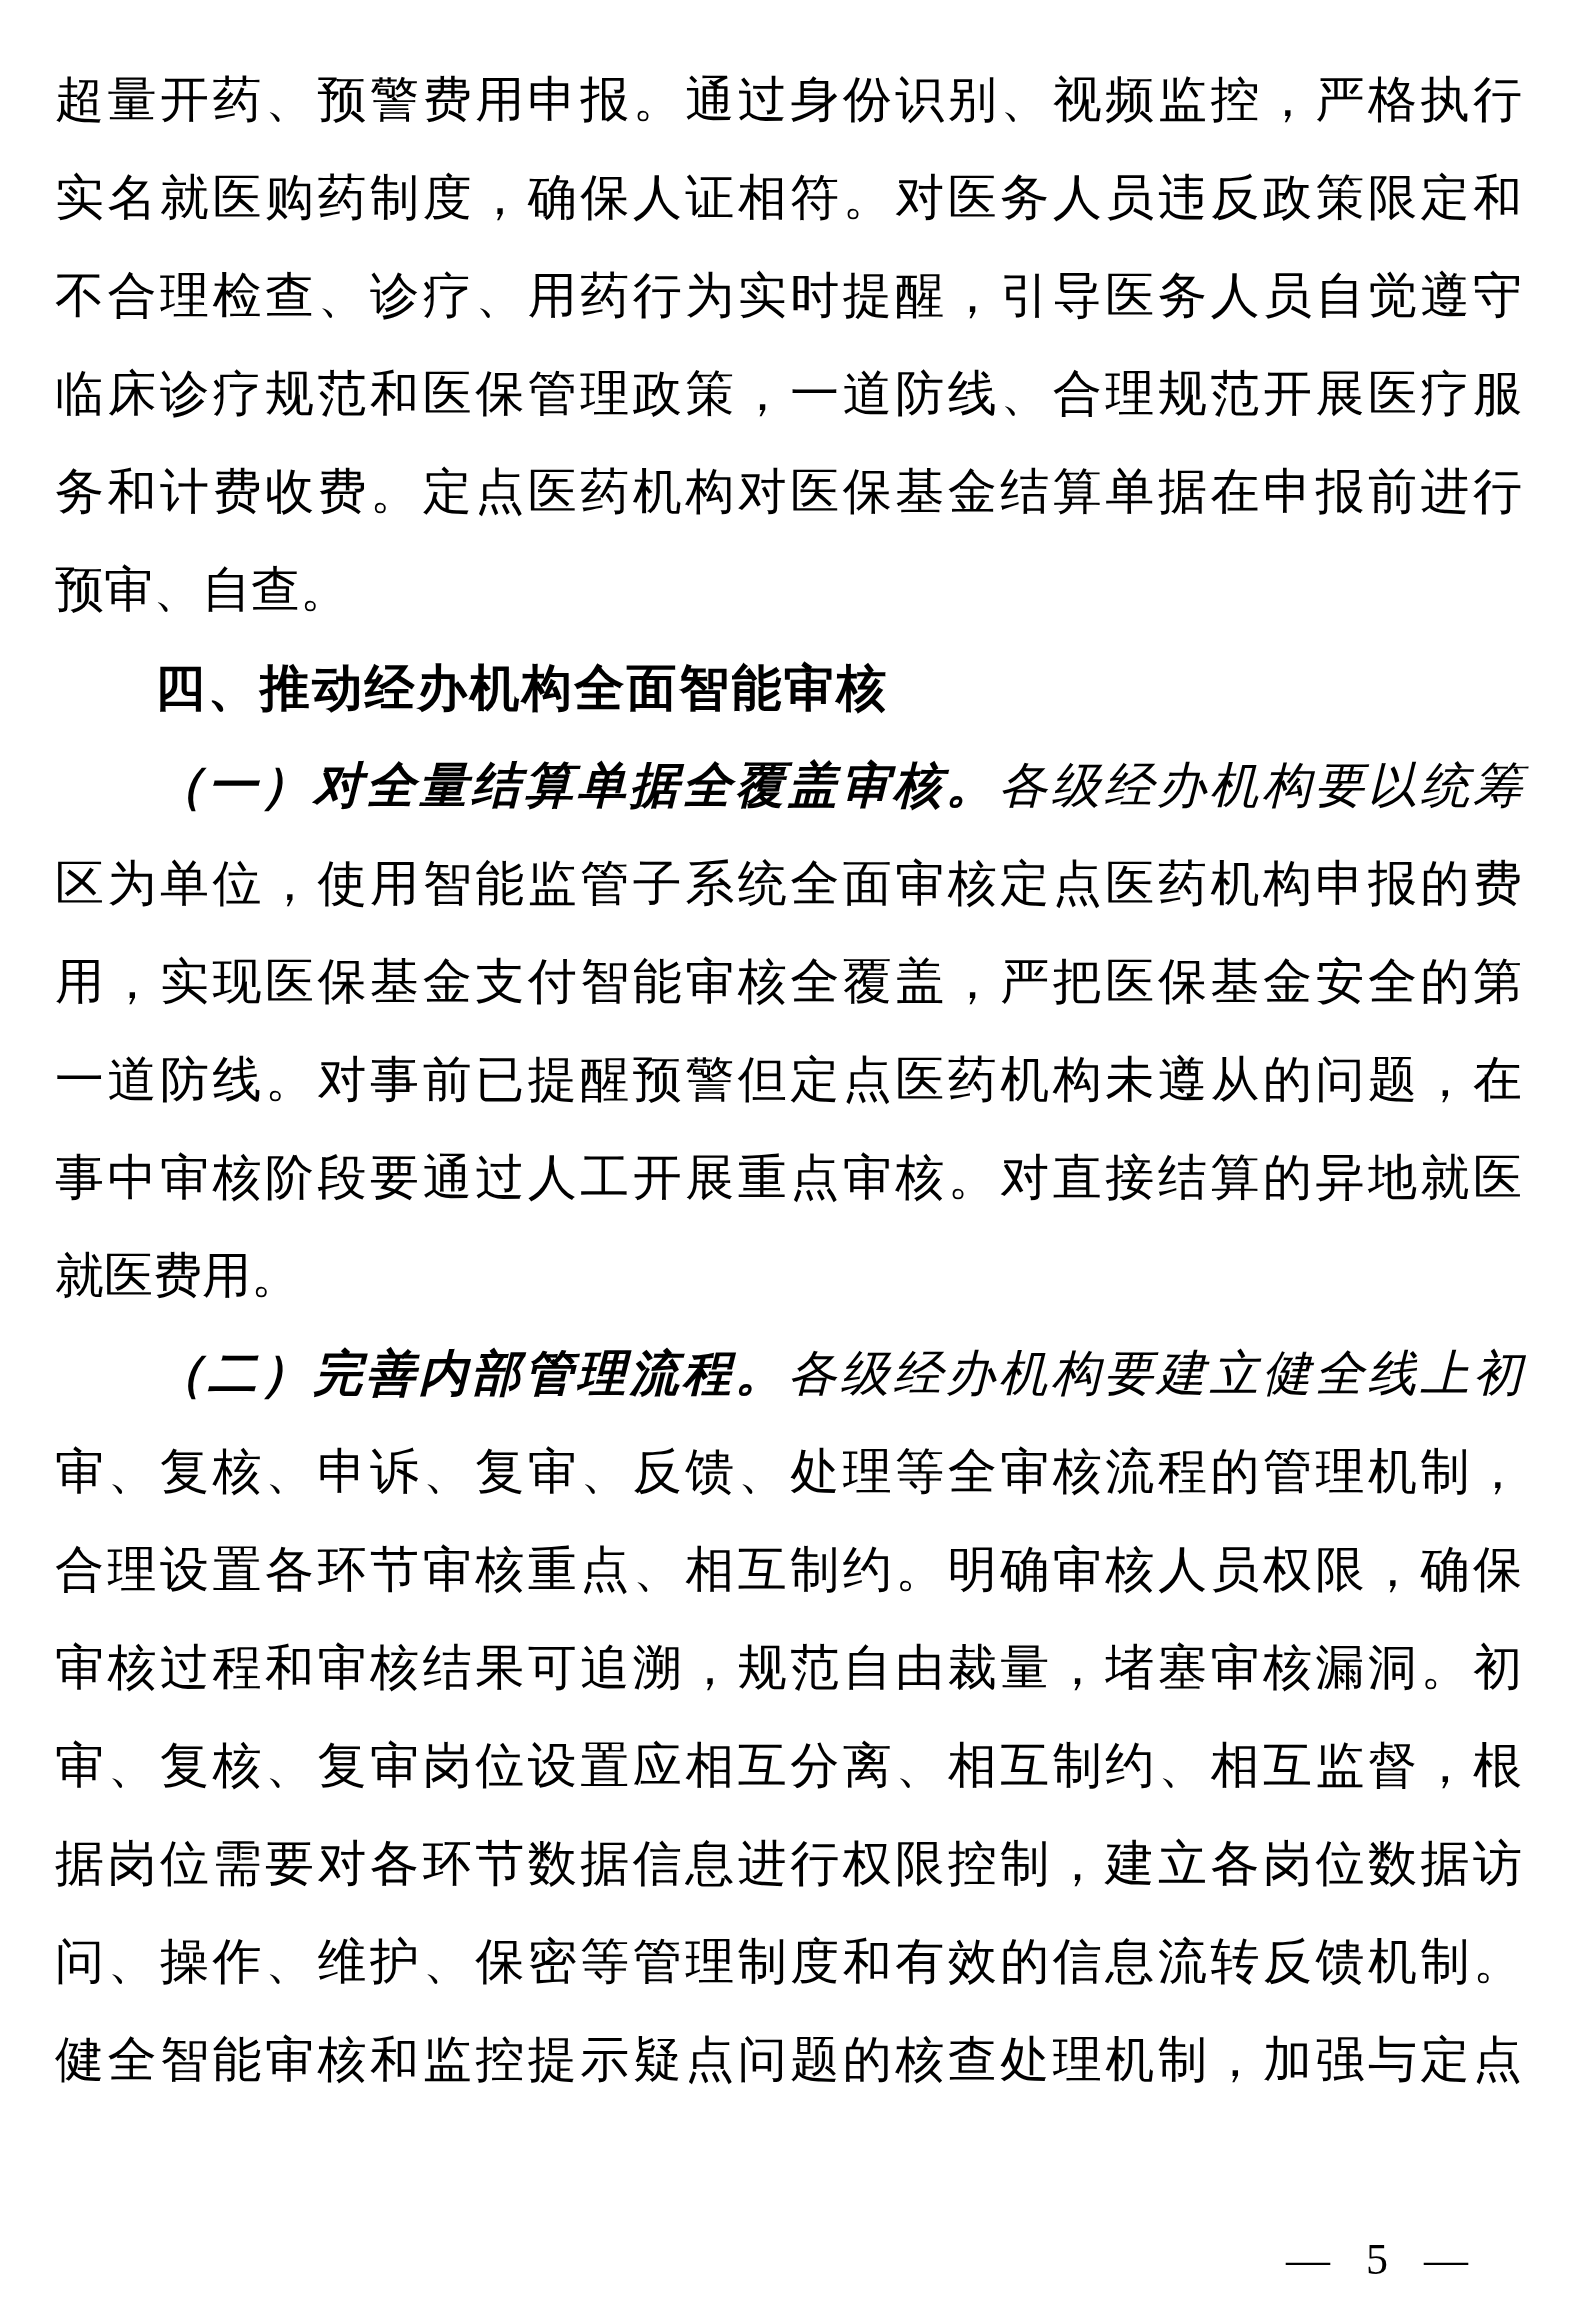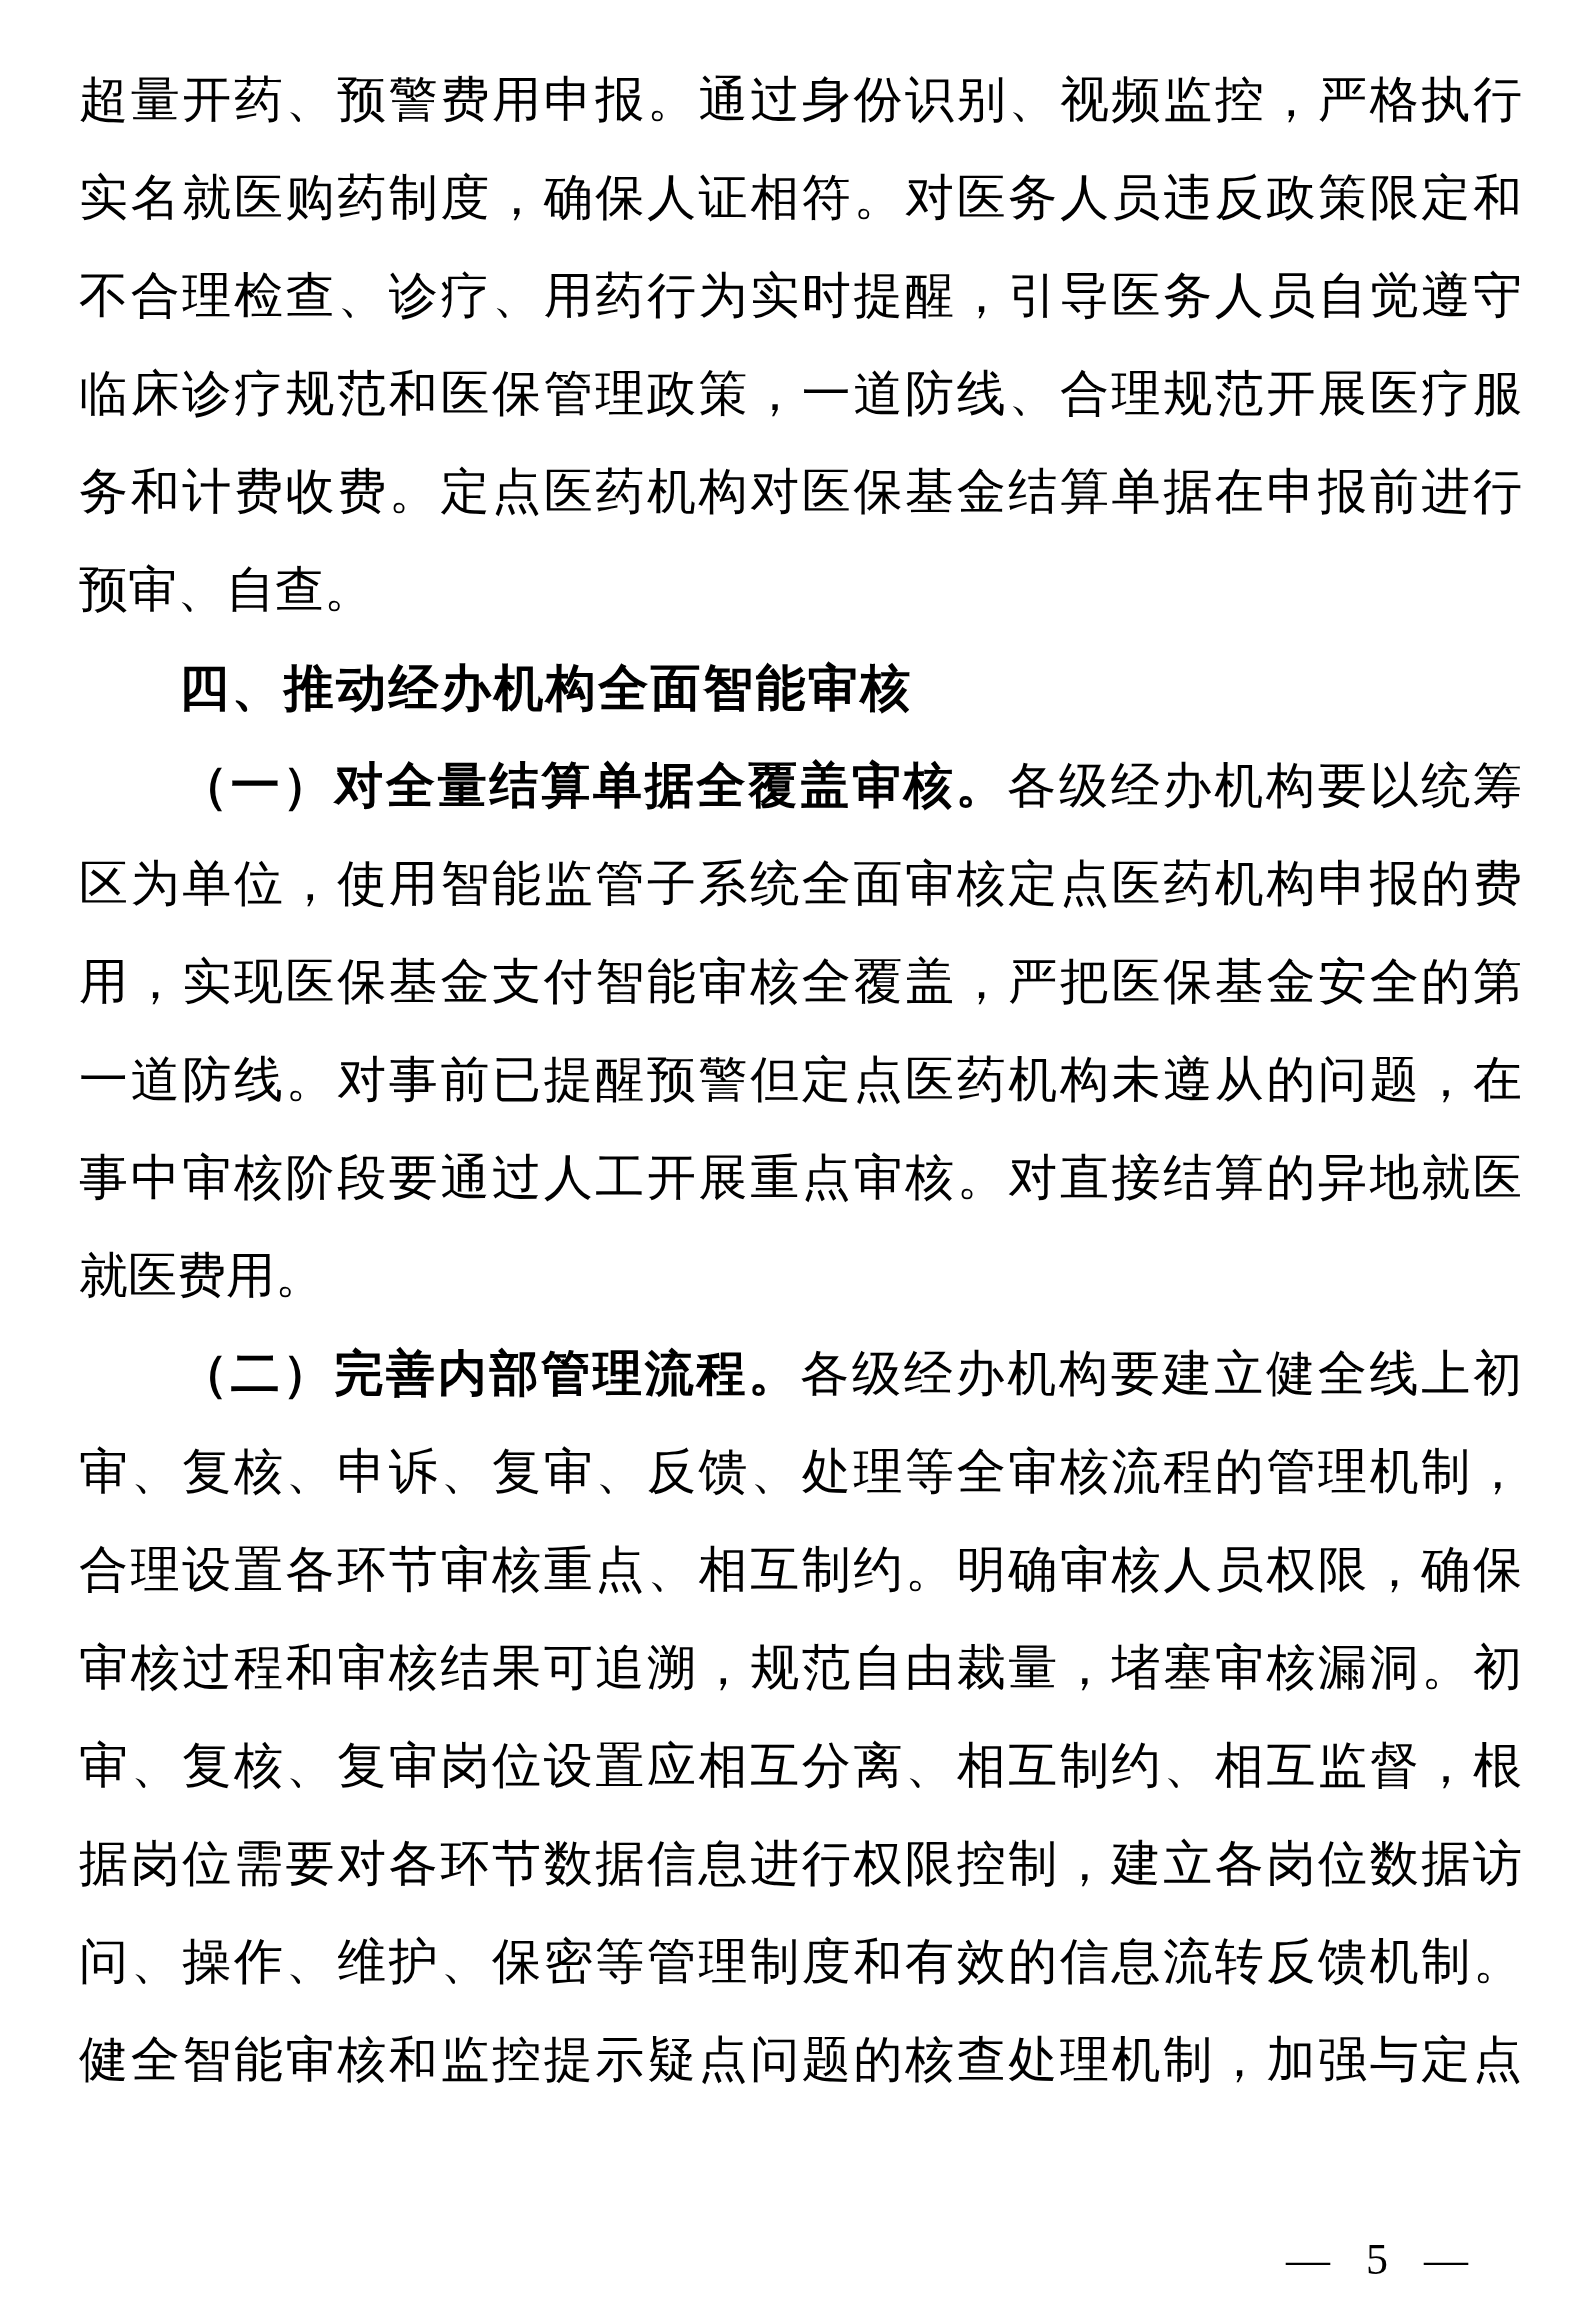--- a/index.html
+++ b/index.html
@@ -23,28 +23,28 @@
   }
   .line {
     font-family: "Liberation Serif", serif;
     font-size: 49px;
     height: 98px;
     line-height: 98px;
     text-align: justify;
     text-align-last: justify;
     text-justify: inter-character;
     letter-spacing: 0;
-    margin-left: 24px;
   }
   .line.short {
     text-align: right;
     text-align-last: left;
   }
   .line.indent {
     padding-left: 100px;
+    font-style: italic;
   }
   .line.heading {
     font-family: "Liberation Sans", sans-serif;
     font-weight: bold;
     font-size: 50px;
     padding-left: 100px;
     text-align: left;
     text-align-last: left;
     letter-spacing: 2.4px;
   }

